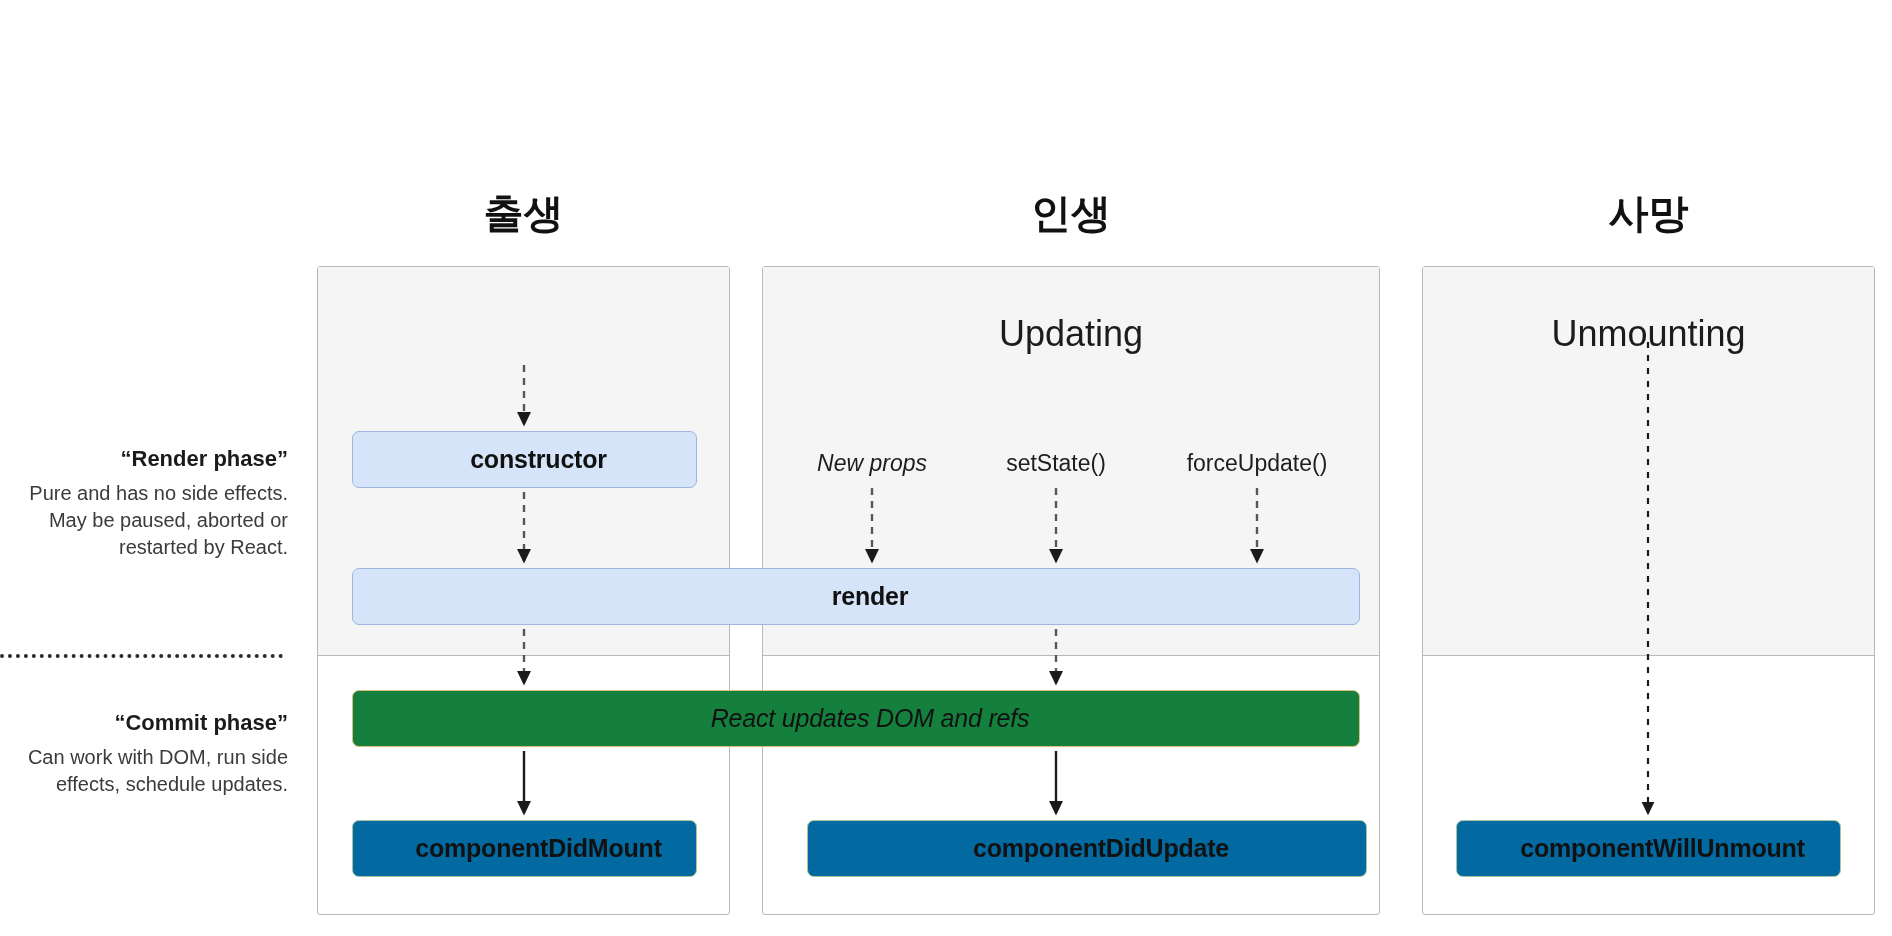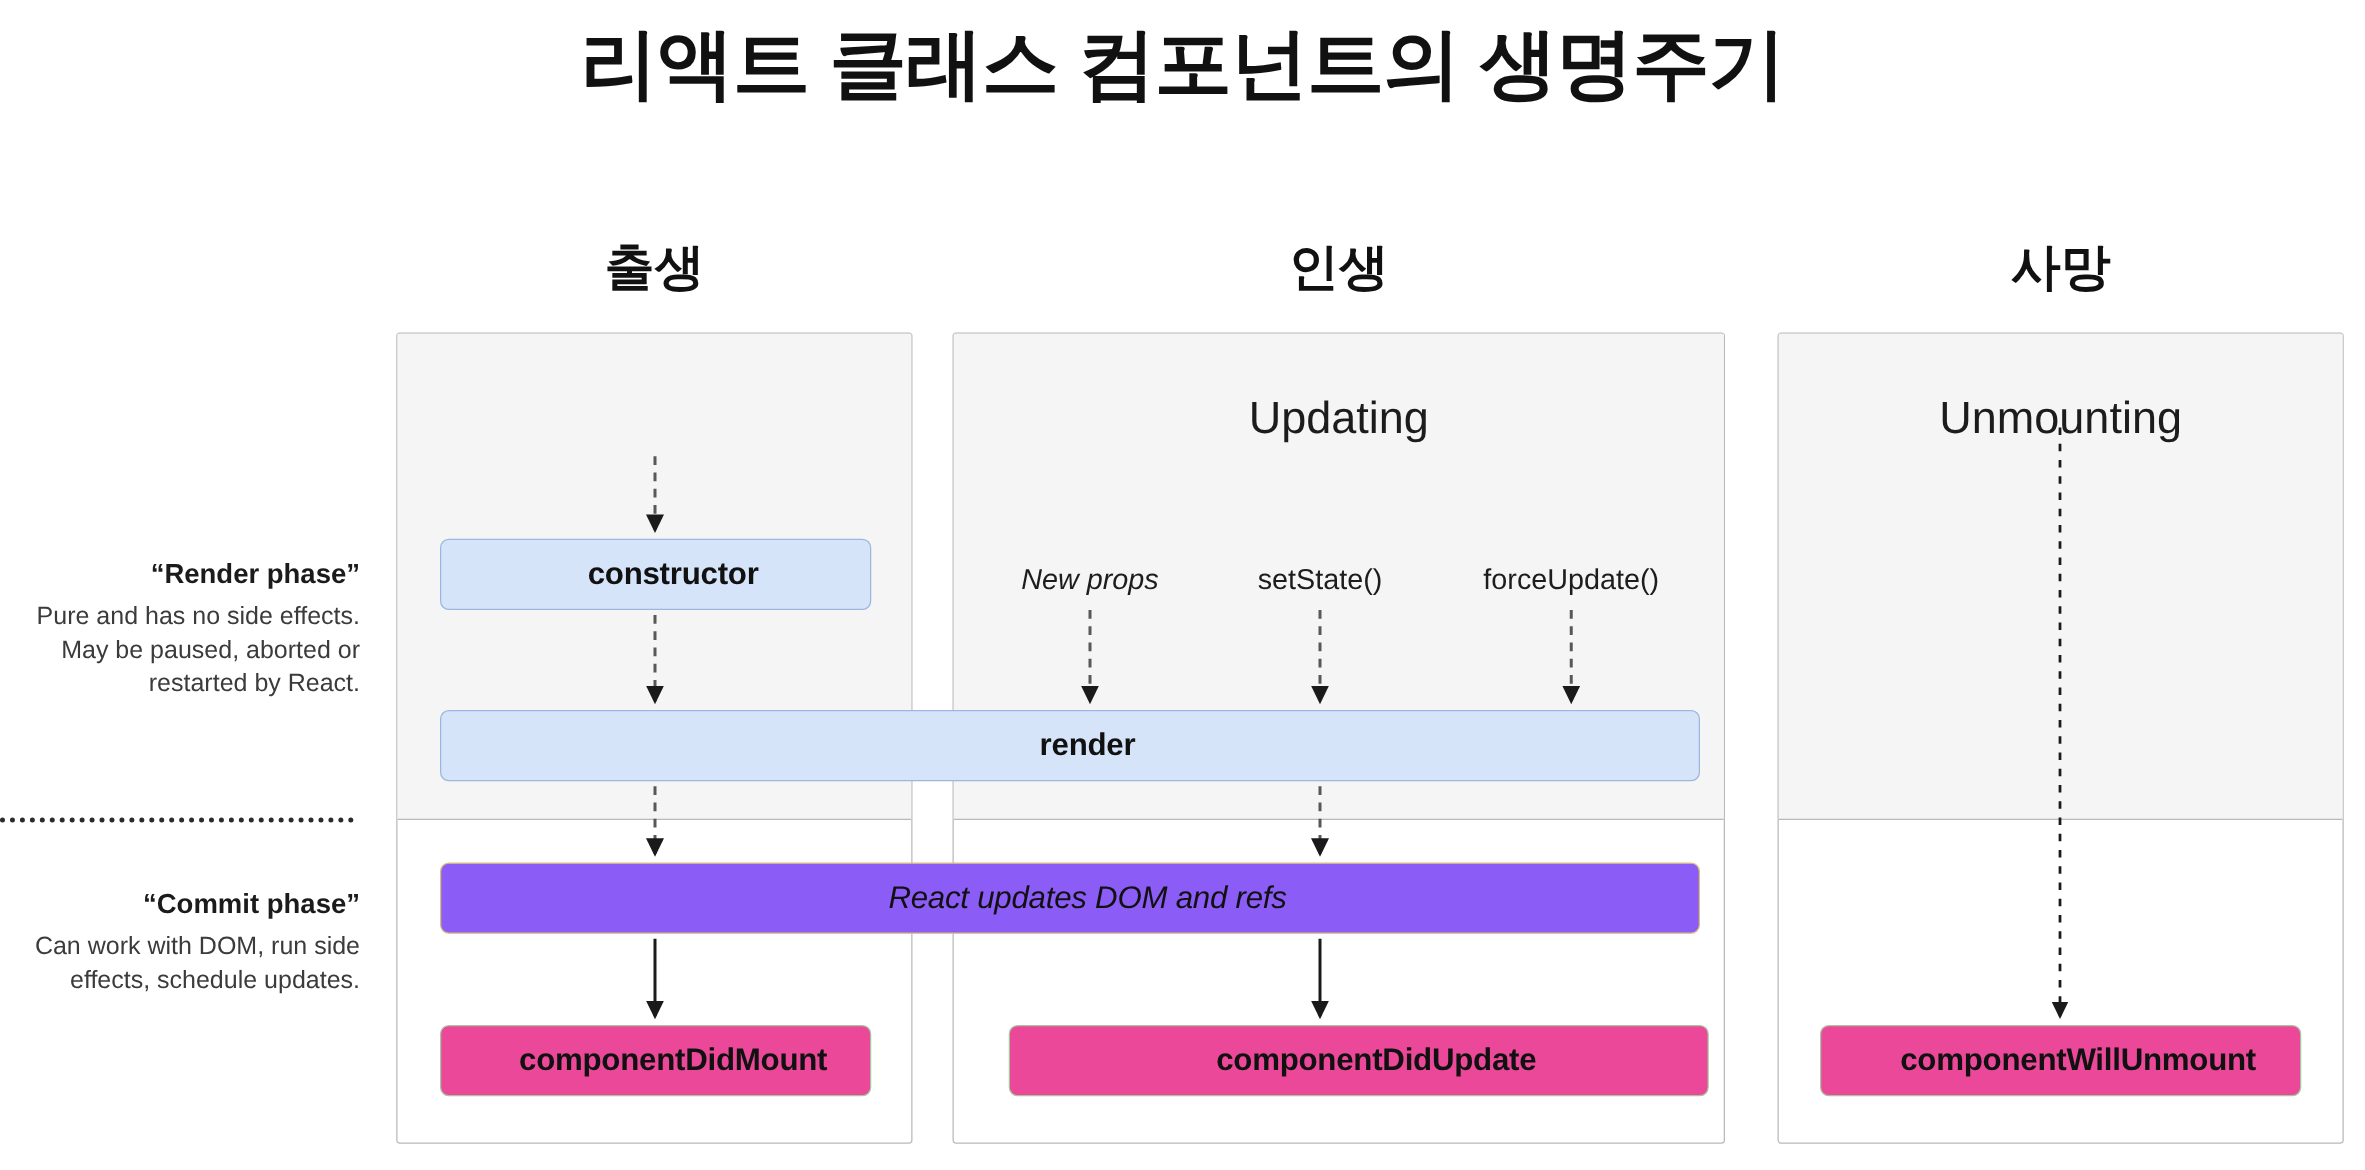--- a/index.html
+++ b/index.html
@@ -122,23 +122,23 @@
     align-items: center;
     justify-content: center;
     font-size: 25px;
     font-weight: bold;
     text-align: center;
     color: #111111;
     letter-spacing: -0.2px;
     padding-left: 28px;
   }
   .lc-box.blue   { background: #d6e4fa; border: 1.5px solid #9cb6dd; }
-  .lc-box.yellow { background: #8b5cf6; border: 1.5px solid #d9c07a;
+  .lc-box.yellow { background: #15803d; border: 1.5px solid #d9c07a;
                    font-style: italic; font-weight: normal; font-size: 25px; }
-  .lc-box.green  { background: #ec4899; border: 1.5px solid #a7c69f; }
+  .lc-box.green  { background: #0369a1; border: 1.5px solid #a7c69f; }
 
   #box-constructor          { left: 352px;  top: 431px; width: 345px; height: 57px; }
   #box-render               { left: 352px;  top: 568px; width: 1008px; height: 57px; }
   #box-react-updates        { left: 352px;  top: 690px; width: 1008px; height: 57px; }
   #box-component-did-mount  { left: 352px;  top: 820px; width: 345px; height: 57px; }
   #box-component-did-update { left: 807px;  top: 820px; width: 560px; height: 57px; }
   #box-will-unmount         { left: 1456px; top: 820px; width: 385px; height: 57px; }
 
   
   .trigger-label {
@@ -162,21 +162,20 @@
     width: 1892px;
     height: 936px;
     pointer-events: none;
   }
 </style>
 </head>
 <body>
 
 <div id="canvas">
 
-  <div id="page-title">리액트 클래스 컴포넌트의 생명주기</div>
 
   <div class="stage-heading" id="stage-heading-birth">출생</div>
   <div class="stage-heading" id="stage-heading-life">인생</div>
   <div class="stage-heading" id="stage-heading-death">사망</div>
 
   <div class="panel" id="panel-mounting">
     <div class="panel-top-tint"></div>
   </div>
 
   <div class="panel" id="panel-updating">

